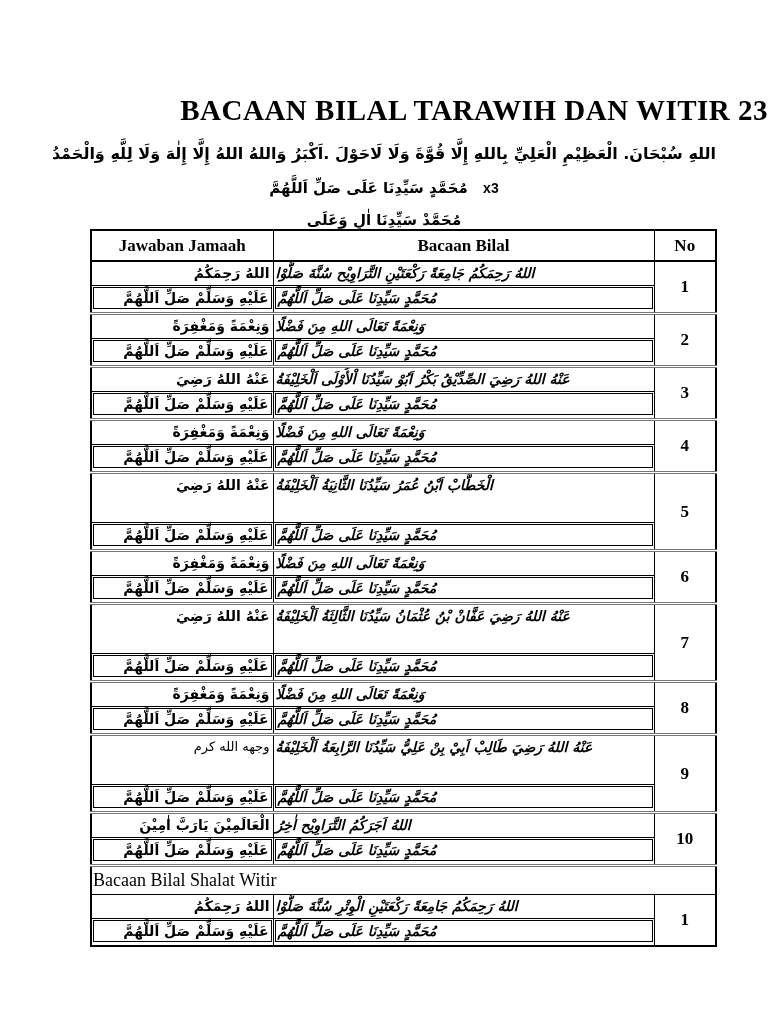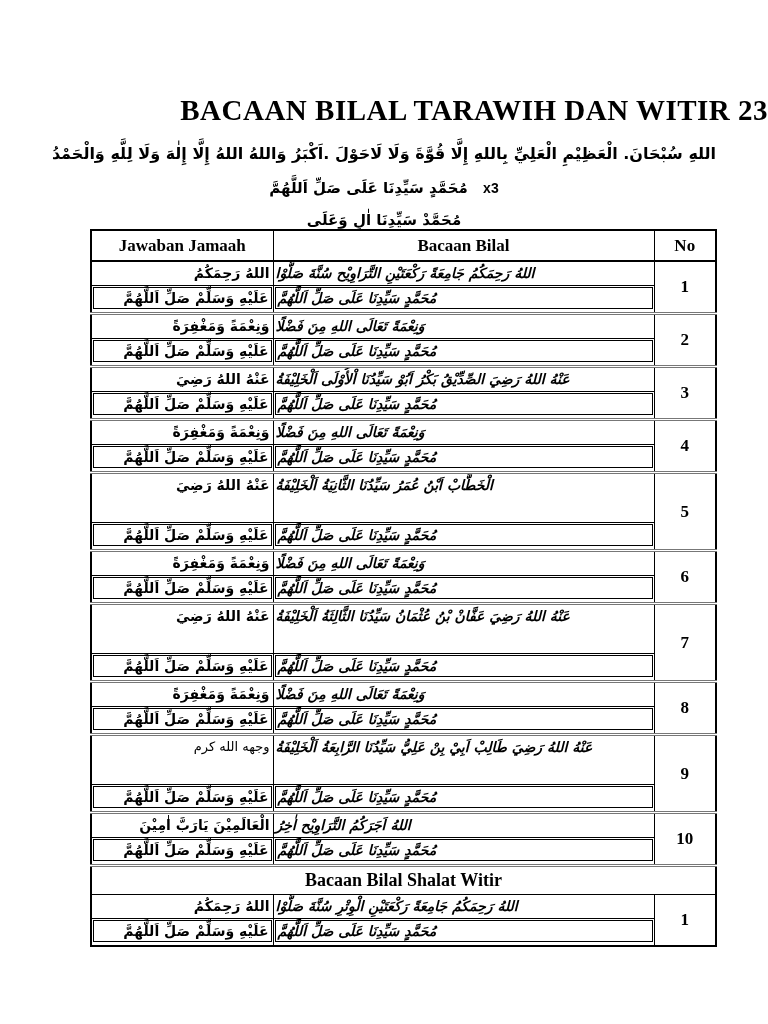--- a/index.html
+++ b/index.html
@@ -30,21 +30,21 @@
   td.bac{text-align:left;padding:1px 1px 1px 2px;vertical-align:top;font-style:italic;}
   td .ar{font-size:14px;line-height:20px;}
   td .ar.plain{font-weight:normal;font-size:13px;}
   td.no-cell{text-align:center;vertical-align:middle;font-weight:bold;
              font-size:17px;font-family:"Liberation Serif", serif;}
   tr.r-normal td{height:21px;}
   tr.r-tall td{height:46px;}
   tr.r-boxed td{height:24px;padding:1px;}
   tr.r-boxed td .box{border:1px solid #000;min-height:20px;padding:0 2px;}
   tr.sep td{border-top:3px double #777;}
-  td.section-cell{text-align:center;font-weight:bold;font-size:18px;
+  td.section-cell{text-align:left;font-weight:normal;font-size:18px;
                   font-family:"Liberation Serif", serif;height:25px;
                   vertical-align:middle;}
 </style>
 </head>
 <body>
 
 <div class="page">
   <div class="title">
     <div>BACAAN BILAL TARAWIH DAN WITIR 23</div>
   </div>

